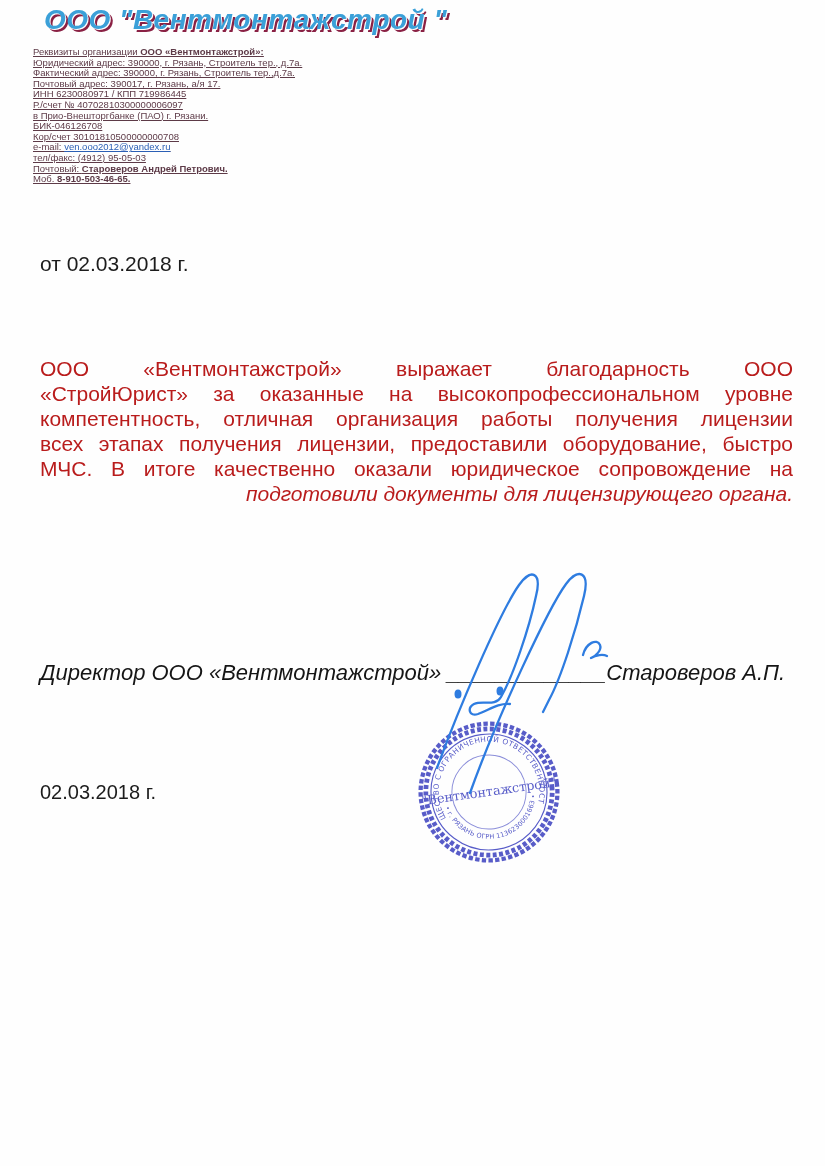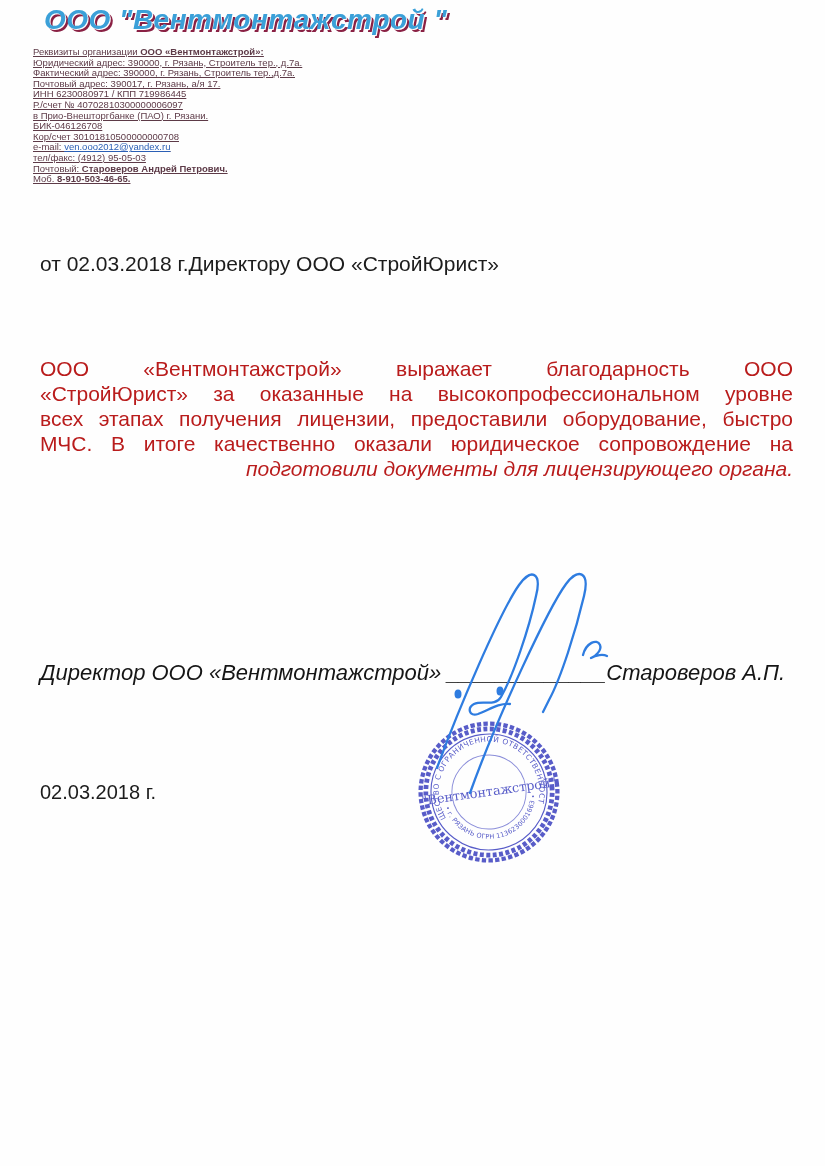--- a/index.html
+++ b/index.html
@@ -95,26 +95,26 @@
     <div>БИК-046126708</div>
     <div>Кор/счет 30101810500000000708</div>
     <div><span>e-mail: </span><span class="email">ven.ooo2012@yandex.ru</span></div>
     <div>тел/факс: (4912) 95-05-03</div>
     <div><span>Почтовый: </span><b>Староверов Андрей Петрович.</b></div>
     <div><span>Моб. </span><b>8-910-503-46-65.</b></div>
   </div>
 
   <div class="date-row">
     <span>от 02.03.2018 г.</span>
-    <span>Директору ООО «СтройЮрист»</span>
   </div>
 
   <div class="body-text">
     <div class="jline">ООО «Вентмонтажстрой» выражает благодарность ООО</div>
     <div class="jline">«СтройЮрист» за оказанные на высокопрофессиональном уровне</div>
+    <div class="jline">компетентность, отличная организация работы получения лицензии</div>
     <div class="jline">всех этапах получения лицензии, предоставили оборудование, быстро</div>
     <div class="jline">МЧС. В итоге качественно оказали юридическое сопровождение на</div>
     <div class="lastline">подготовили документы для лицензирующего органа.</div>
   </div>
 
   <div class="sign-row">
     <span>Директор ООО «Вентмонтажстрой» </span><span class="sig-underscores">_____________</span><span>Староверов А.П.</span>
   </div>
 
   <div class="footer-date">02.03.2018 г.</div>

